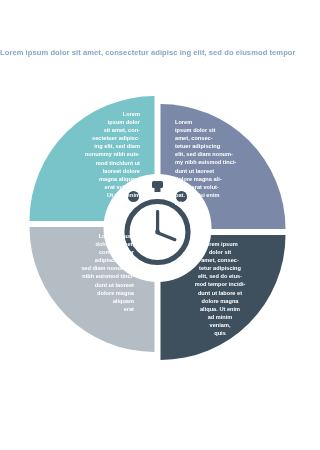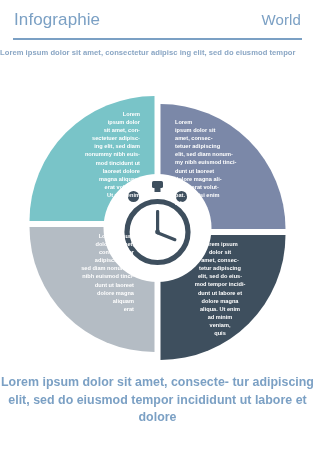--- a/index.html
+++ b/index.html
@@ -135,25 +135,20 @@
     line-height: 17.5px;
     color: #7ba0c4;
     letter-spacing: 0.02px;
   }
 </style>
 </head>
 <body>
 
 <div class="page">
 
-  <div class="header">
-    <div class="header-title">Infographie</div>
-    <div class="header-right">World</div>
-    <div class="header-rule"></div>
-  </div>
 
   <div class="subtitle">Lorem ipsum dolor sit amet, consectetur adipisc
 ing elit, sed do eiusmod tempor</div>
 
   <div class="donut-wrap">
 
     <svg class="donut-svg" width="315" height="270" viewBox="0 0 315 270">
 
       <path d="M 154.5 4 A 125 125 0 0 0 29.5 129 L 154.5 129 Z" fill="#79c4c8"></path>
 
@@ -224,17 +219,14 @@
 elit, sed do eius-
 mod tempor incidi-
 dunt ut labore et
 dolore magna
 aliqua. Ut enim
 ad minim
 veniam,
 quis</div>
   </div>
 
-  <div class="footer">Lorem ipsum dolor sit amet, consecte-
-tur adipiscing elit, sed do eiusmod
-tempor incididunt ut labore et dolore</div>
 
 </div>
 
 </body></html>

